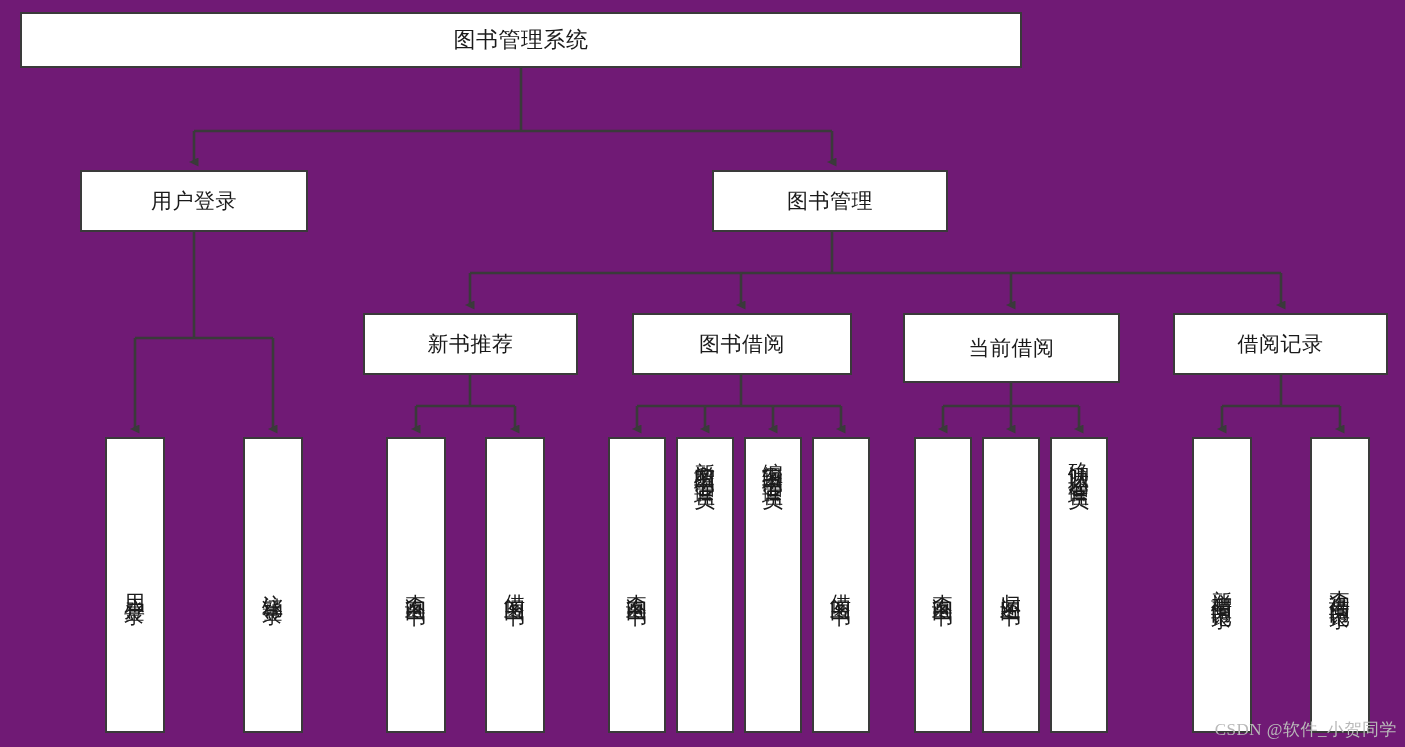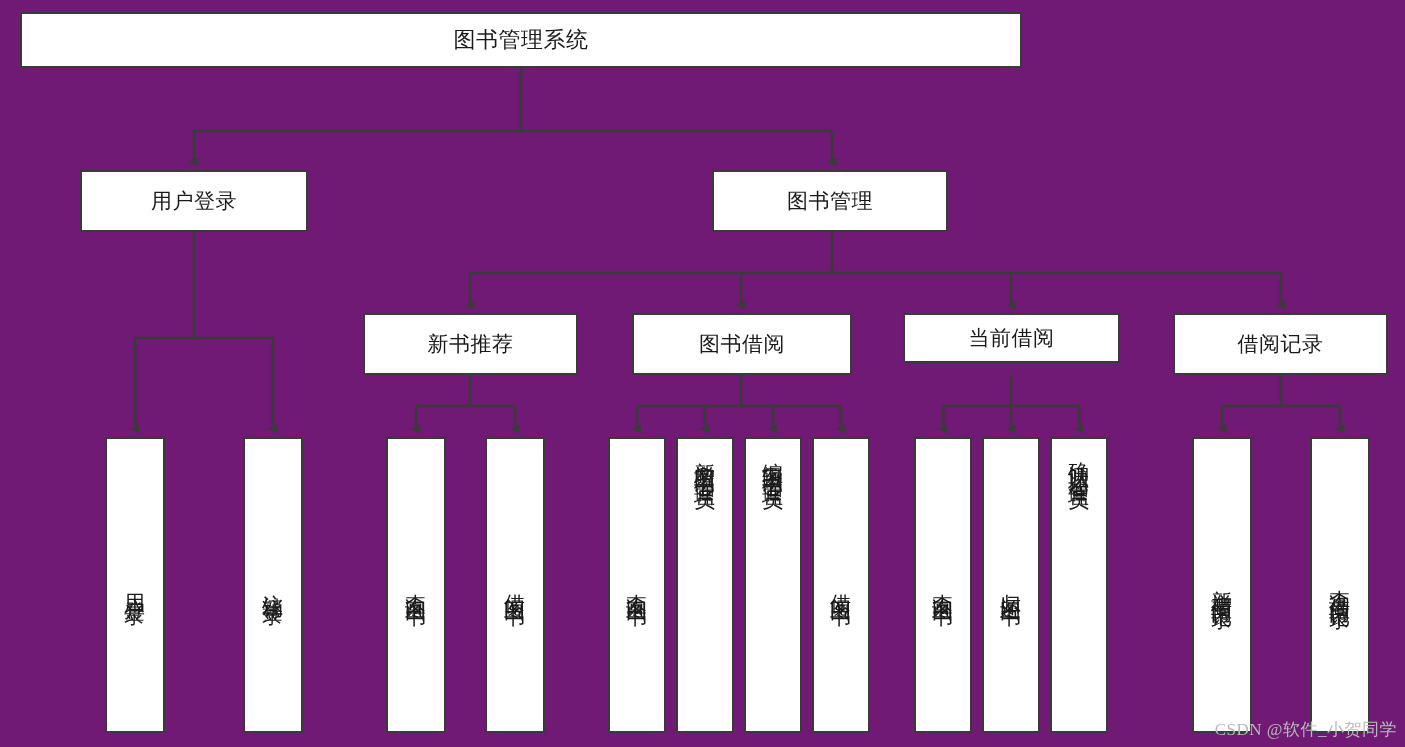--- a/index.html
+++ b/index.html
@@ -147,21 +147,21 @@
   </div>
 
   <div class="node horiz" style="left:363px; top:313px; width:215px; height:62px;">
     <span class="node-label">新书推荐</span>
   </div>
 
   <div class="node horiz" style="left:632px; top:313px; width:220px; height:62px;">
     <span class="node-label">图书借阅</span>
   </div>
 
-  <div class="node horiz" style="left:903px; top:313px; width:217px; height:50px;align-items:center;">
+  <div class="node horiz" style="left:903px; top:313px; width:217px; height:70px;align-items:center;">
     <span class="node-label">当前借阅</span>
   </div>
 
   <div class="node horiz" style="left:1173px; top:313px; width:215px; height:62px;align-items:center;">
     <span class="node-label">借阅记录</span>
   </div>
 
   <div class="node vert centered" style="left:105px; top:437px; width:60px; height:296px;">
     <span class="node-label">用户登录</span>
   </div>

